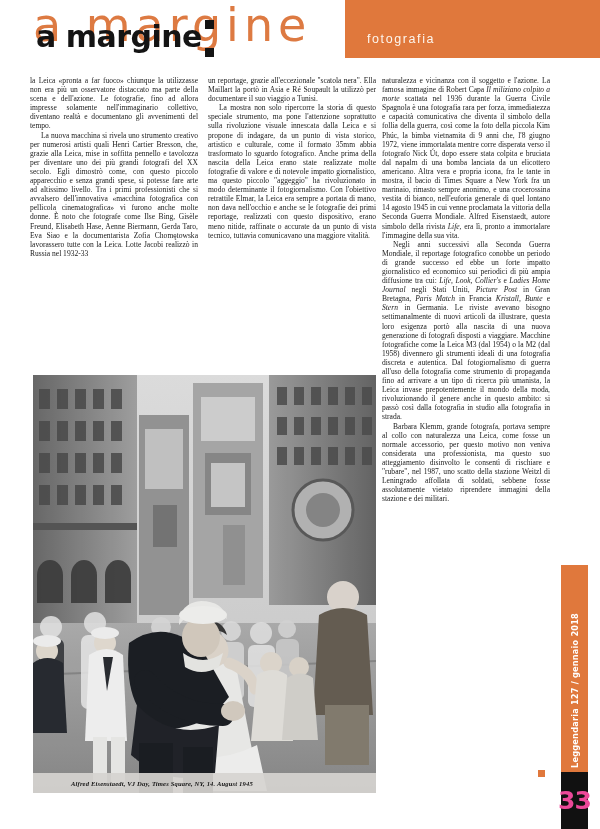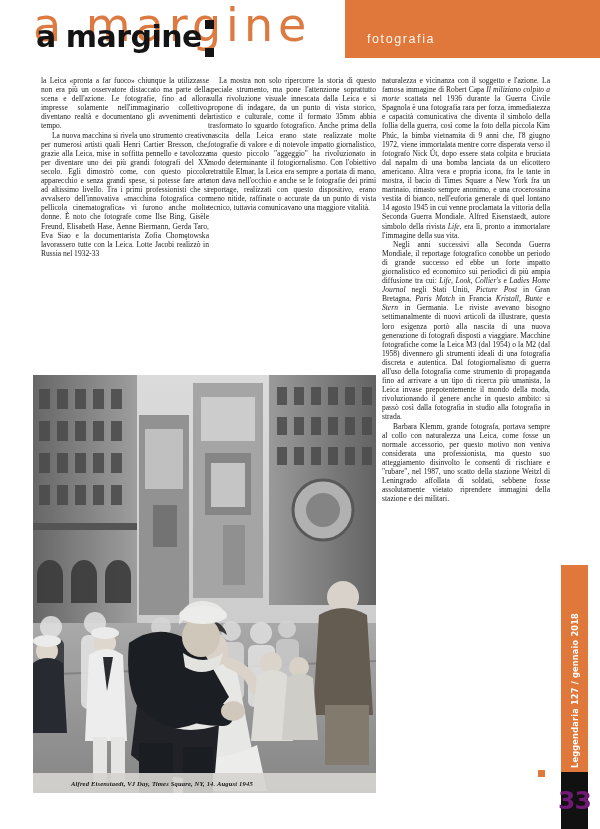--- a/index.html
+++ b/index.html
@@ -97,21 +97,21 @@
     -webkit-hyphens: auto;
     hyphens: auto;
   }
   .col p {
     margin: 0;
     text-indent: 11px;
   }
   .col p.first { text-indent: 0; }
   .col i { font-style: italic; }
 
-  #col1 { left: 41px;  width: 168px; }
+  #col1 { left: 30px;  width: 168px; }
   #col2 { left: 208px; width: 168px; }
   #col3 { left: 382px; width: 168px; height: 700px; }
 
   
   .photo-wrap {
     position: absolute;
     left: 33px;
     top: 375px;
     width: 343px;
     height: 418px;
@@ -195,21 +195,21 @@
     width: 27px;
     height: 57px;
     display: flex;
     align-items: center;
     justify-content: center;
   }
   .folio span {
     font-family: "DejaVu Sans", "Liberation Sans", sans-serif;
     font-weight: bold;
     font-size: 25px;
-    color: #701a75;
+    color: #ec4899;
     letter-spacing: -1px;
   }
 </style>
 </head>
 <body>
 
 <div class="page">
 
   <div class="masthead">
     <div class="kicker-block"></div>
@@ -219,20 +219,21 @@
     <div class="title-solid">a margine</div>
     <div class="kicker-label">fotografia</div>
   </div>
 
   <div class="col" id="col1">
     <p class="first">la Leica «pronta a far fuoco» chiunque la utilizzasse non era più un osservatore distaccato ma parte della scena e dell'azione. Le fotografie, fino ad allora impresse solamente nell'immaginario collettivo, diventano realtà e documentano gli avvenimenti del tempo.</p>
     <p>La nuova macchina si rivela uno strumento creativo per numerosi artisti quali Henri Cartier Bresson, che, grazie alla Leica, mise in soffitta pennello e tavolozza per diventare uno dei più grandi fotografi del XX secolo. Egli dimostrò come, con questo piccolo apparecchio e senza grandi spese, si potesse fare arte ad altissimo livello. Tra i primi professionisti che si avvalsero dell'innovativa «macchina fotografica con pellicola cinematografica» vi furono anche molte donne. È noto che fotografe come Ilse Bing, Gisèle Freund, Elisabeth Hase, Aenne Biermann, Gerda Taro, Eva Siao e la documentarista Zofia Chomętowska lavorassero tutte con la Leica. Lotte Jacobi realizzò in Russia nel 1932-33</p>
   </div>
 
   <div class="col" id="col2">
+    <p class="first">un reportage, grazie all'eccezionale "scatola nera". Ella Maillart la portò in Asia e Ré Soupault la utilizzò per documentare il suo viaggio a Tunisi.</p>
     <p>La mostra non solo ripercorre la storia di questo speciale strumento, ma pone l'attenzione soprattutto sulla rivoluzione visuale innescata dalla Leica e si propone di indagare, da un punto di vista storico, artistico e culturale, come il formato 35mm abbia trasformato lo sguardo fotografico. Anche prima della nascita della Leica erano state realizzate molte fotografie di valore e di notevole impatto giornalistico, ma questo piccolo "aggeggio" ha rivoluzionato in modo determinante il fotogiornalismo. Con l'obiettivo retrattile Elmar, la Leica era sempre a portata di mano, non dava nell'occhio e anche se le fotografie dei primi reportage, realizzati con questo dispositivo, erano meno nitide, raffinate o accurate da un punto di vista tecnico, tuttavia comunicavano una maggiore vitalità.</p>
   </div>
 
   <div class="col" id="col3">
     <p class="first"><span>naturalezza e vicinanza con il soggetto e l'azione. La famosa immagine di Robert Capa </span><i>Il miliziano colpito a morte</i><span> scattata nel 1936 durante la Guerra Civile Spagnola è una fotografia rara per forza, immediatezza e capacità comunicativa che diventa il simbolo della follia della guerra, così come la foto della piccola Kim Phúc, la bimba vietnamita di 9 anni che, l'8 giugno 1972, viene immortalata mentre corre disperata verso il fotografo Nick Út, dopo essere stata colpita e bruciata dal napalm di una bomba lanciata da un elicottero americano. Altra vera e propria icona, fra le tante in mostra, il bacio di Times Square a New York fra un marinaio, rimasto sempre anonimo, e una crocerossina vestita di bianco, nell'euforia generale di quel lontano 14 agosto 1945 in cui venne proclamata la vittoria della Seconda Guerra Mondiale. Alfred Eisenstaedt, autore simbolo della rivista </span><i>Life</i><span>, era lì, pronto a immortalare l'immagine della sua vita.</span></p>
     <p><span>Negli anni successivi alla Seconda Guerra Mondiale, il reportage fotografico conobbe un periodo di grande successo ed ebbe un forte impatto giornalistico ed economico sui periodici di più ampia diffusione tra cui: </span><i>Life, Look, Collier's</i><span> e </span><i>Ladies Home Journal</i><span> negli Stati Uniti, </span><i>Picture Post</i><span> in Gran Bretagna, </span><i>Paris Match</i><span> in Francia </span><i>Kristall, Bunte</i><span> e </span><i>Stern</i><span> in Germania. Le riviste avevano bisogno settimanalmente di nuovi articoli da illustrare, questa loro esigenza portò alla nascita di una nuova generazione di fotografi disposti a viaggiare. Macchine fotografiche come la Leica M3 (dal 1954) o la M2 (dal 1958) divennero gli strumenti ideali di una fotografia discreta e autentica. Dal fotogiornalismo di guerra all'uso della fotografia come strumento di propaganda fino ad arrivare a un tipo di ricerca più umanista, la Leica invase prepotentemente il mondo della moda, rivoluzionando il genere anche in questo ambito: si passò così dalla fotografia in studio alla fotografia in strada.</span></p>
     <p>Barbara Klemm, grande fotografa, portava sempre al collo con naturalezza una Leica, come fosse un normale accessorio, per questo motivo non veniva considerata una professionista, ma questo suo atteggiamento disinvolto le consentì di rischiare e "rubare", nel 1987, uno scatto della stazione Weitzl di Leningrado affollata di soldati, sebbene fosse assolutamente vietato riprendere immagini della stazione e dei militari.</p>
   </div>
 
   <div class="endmark"></div>

